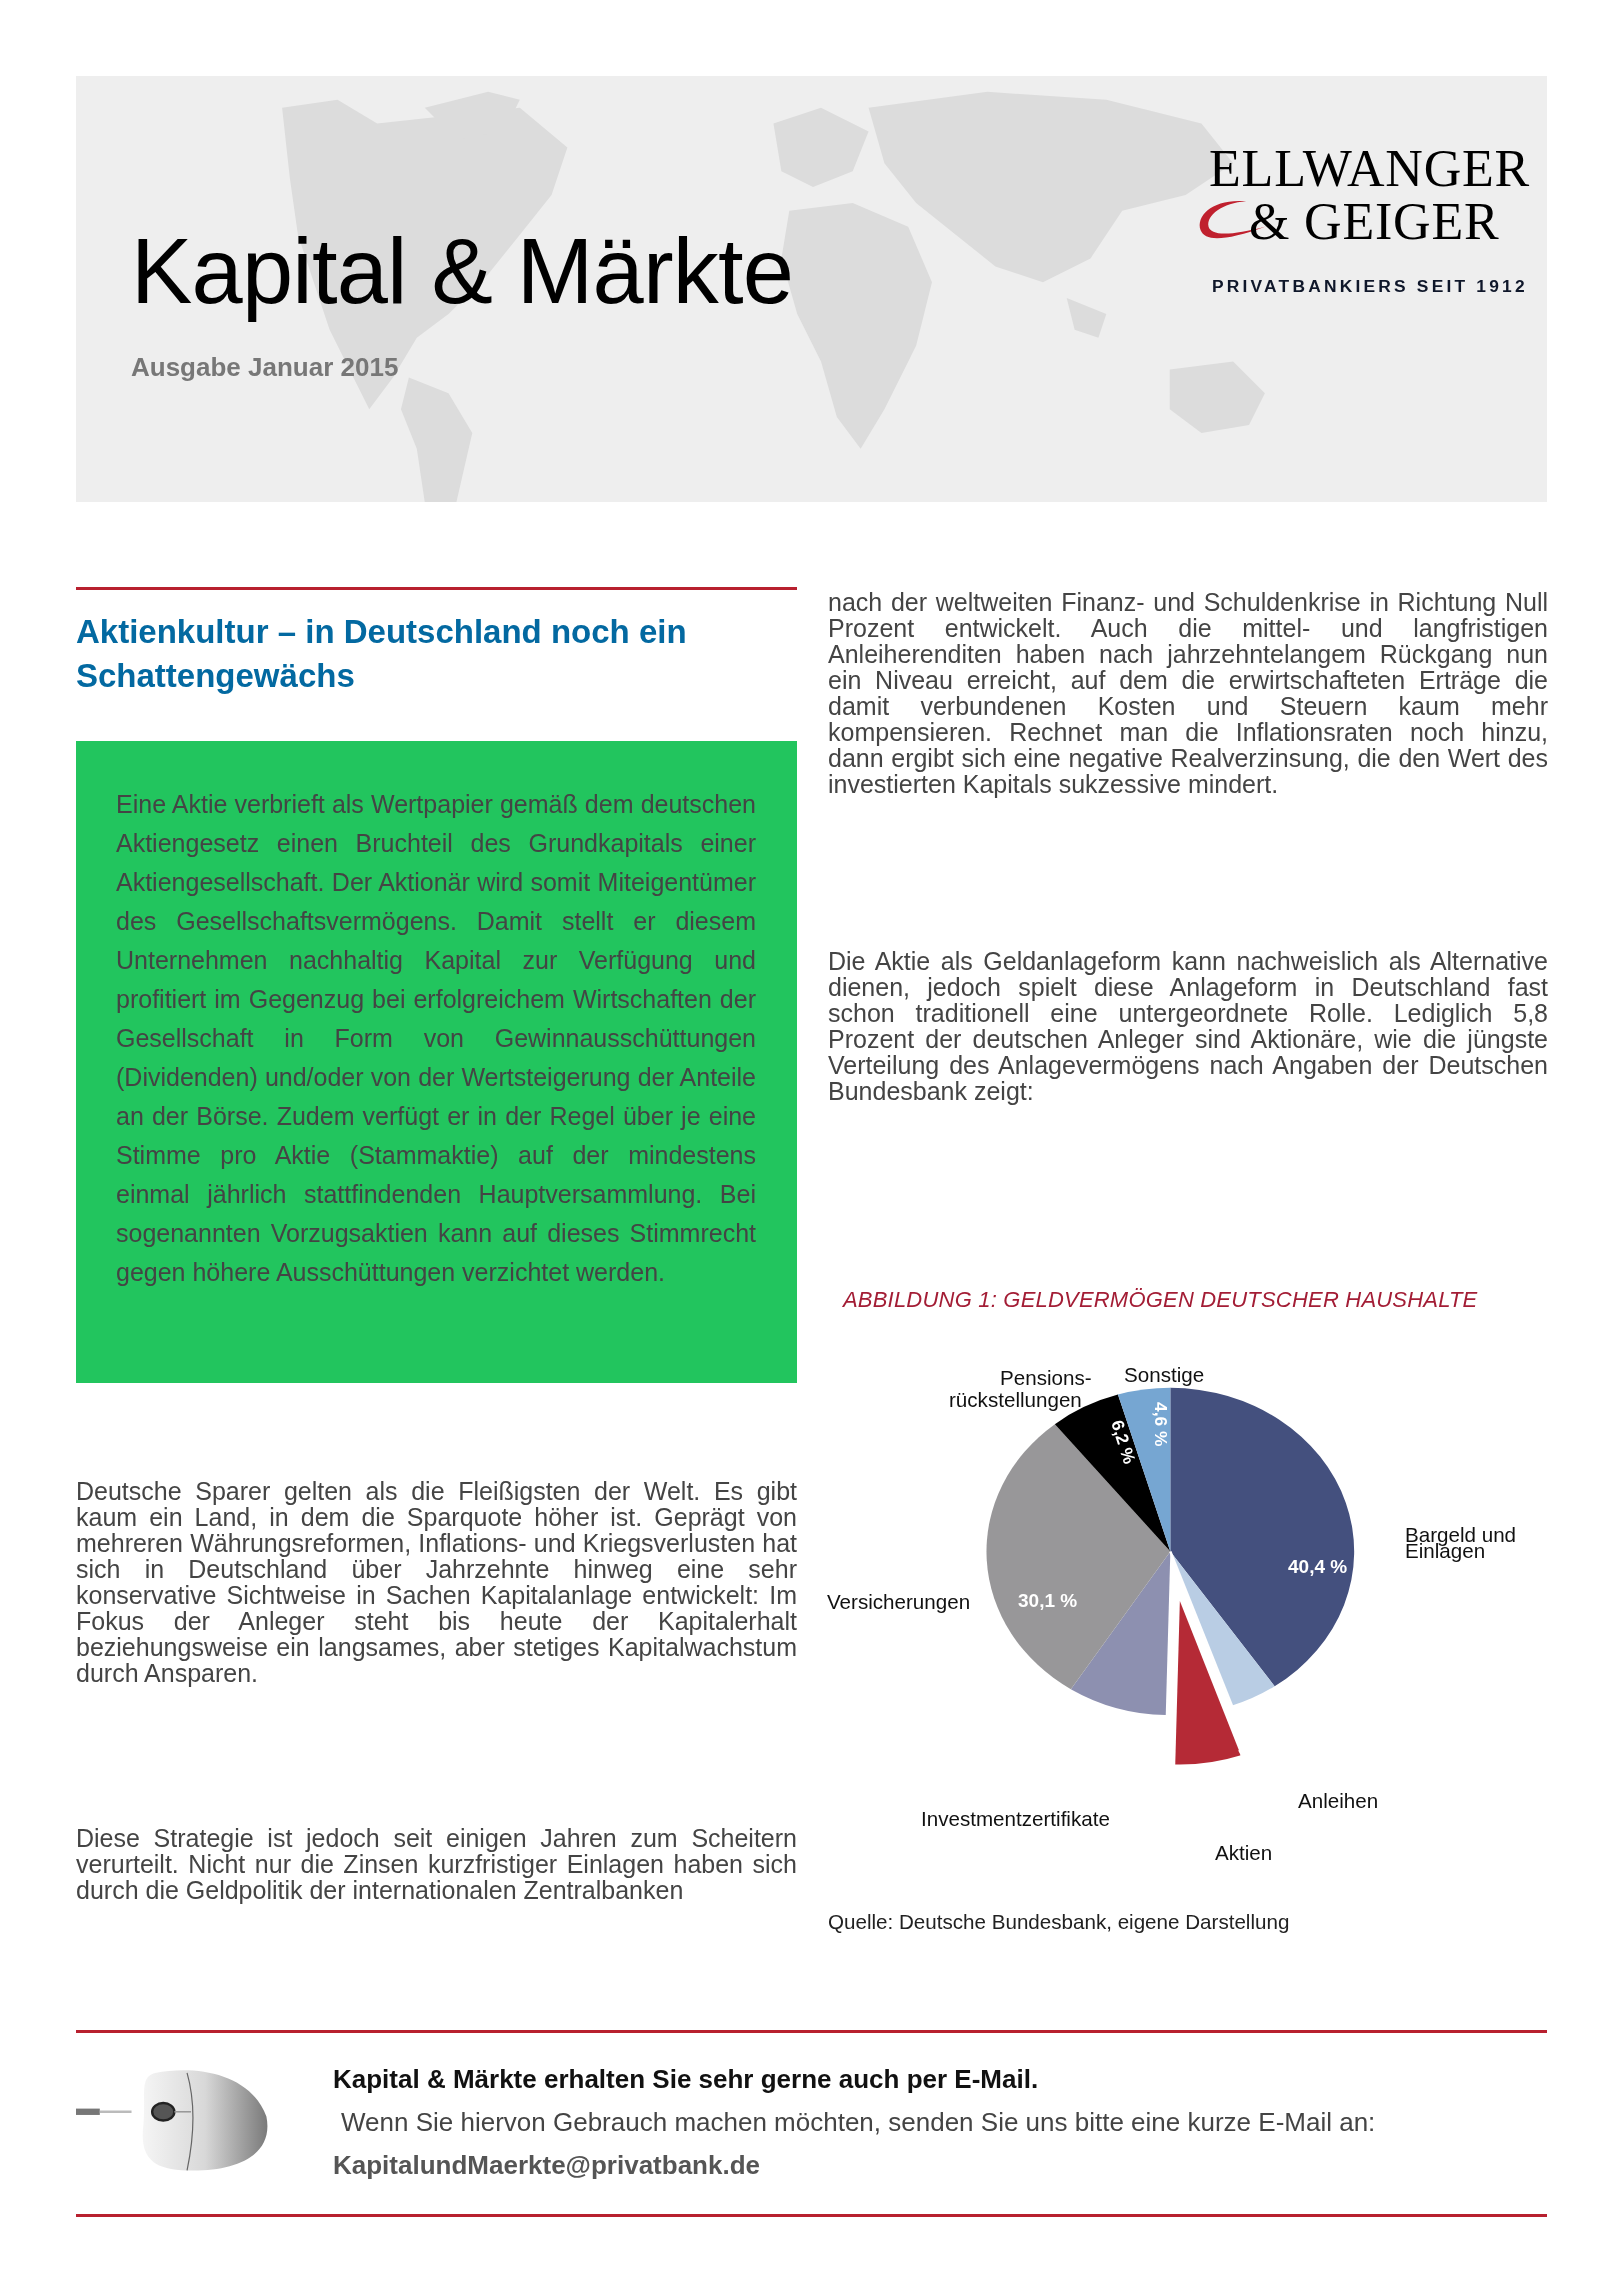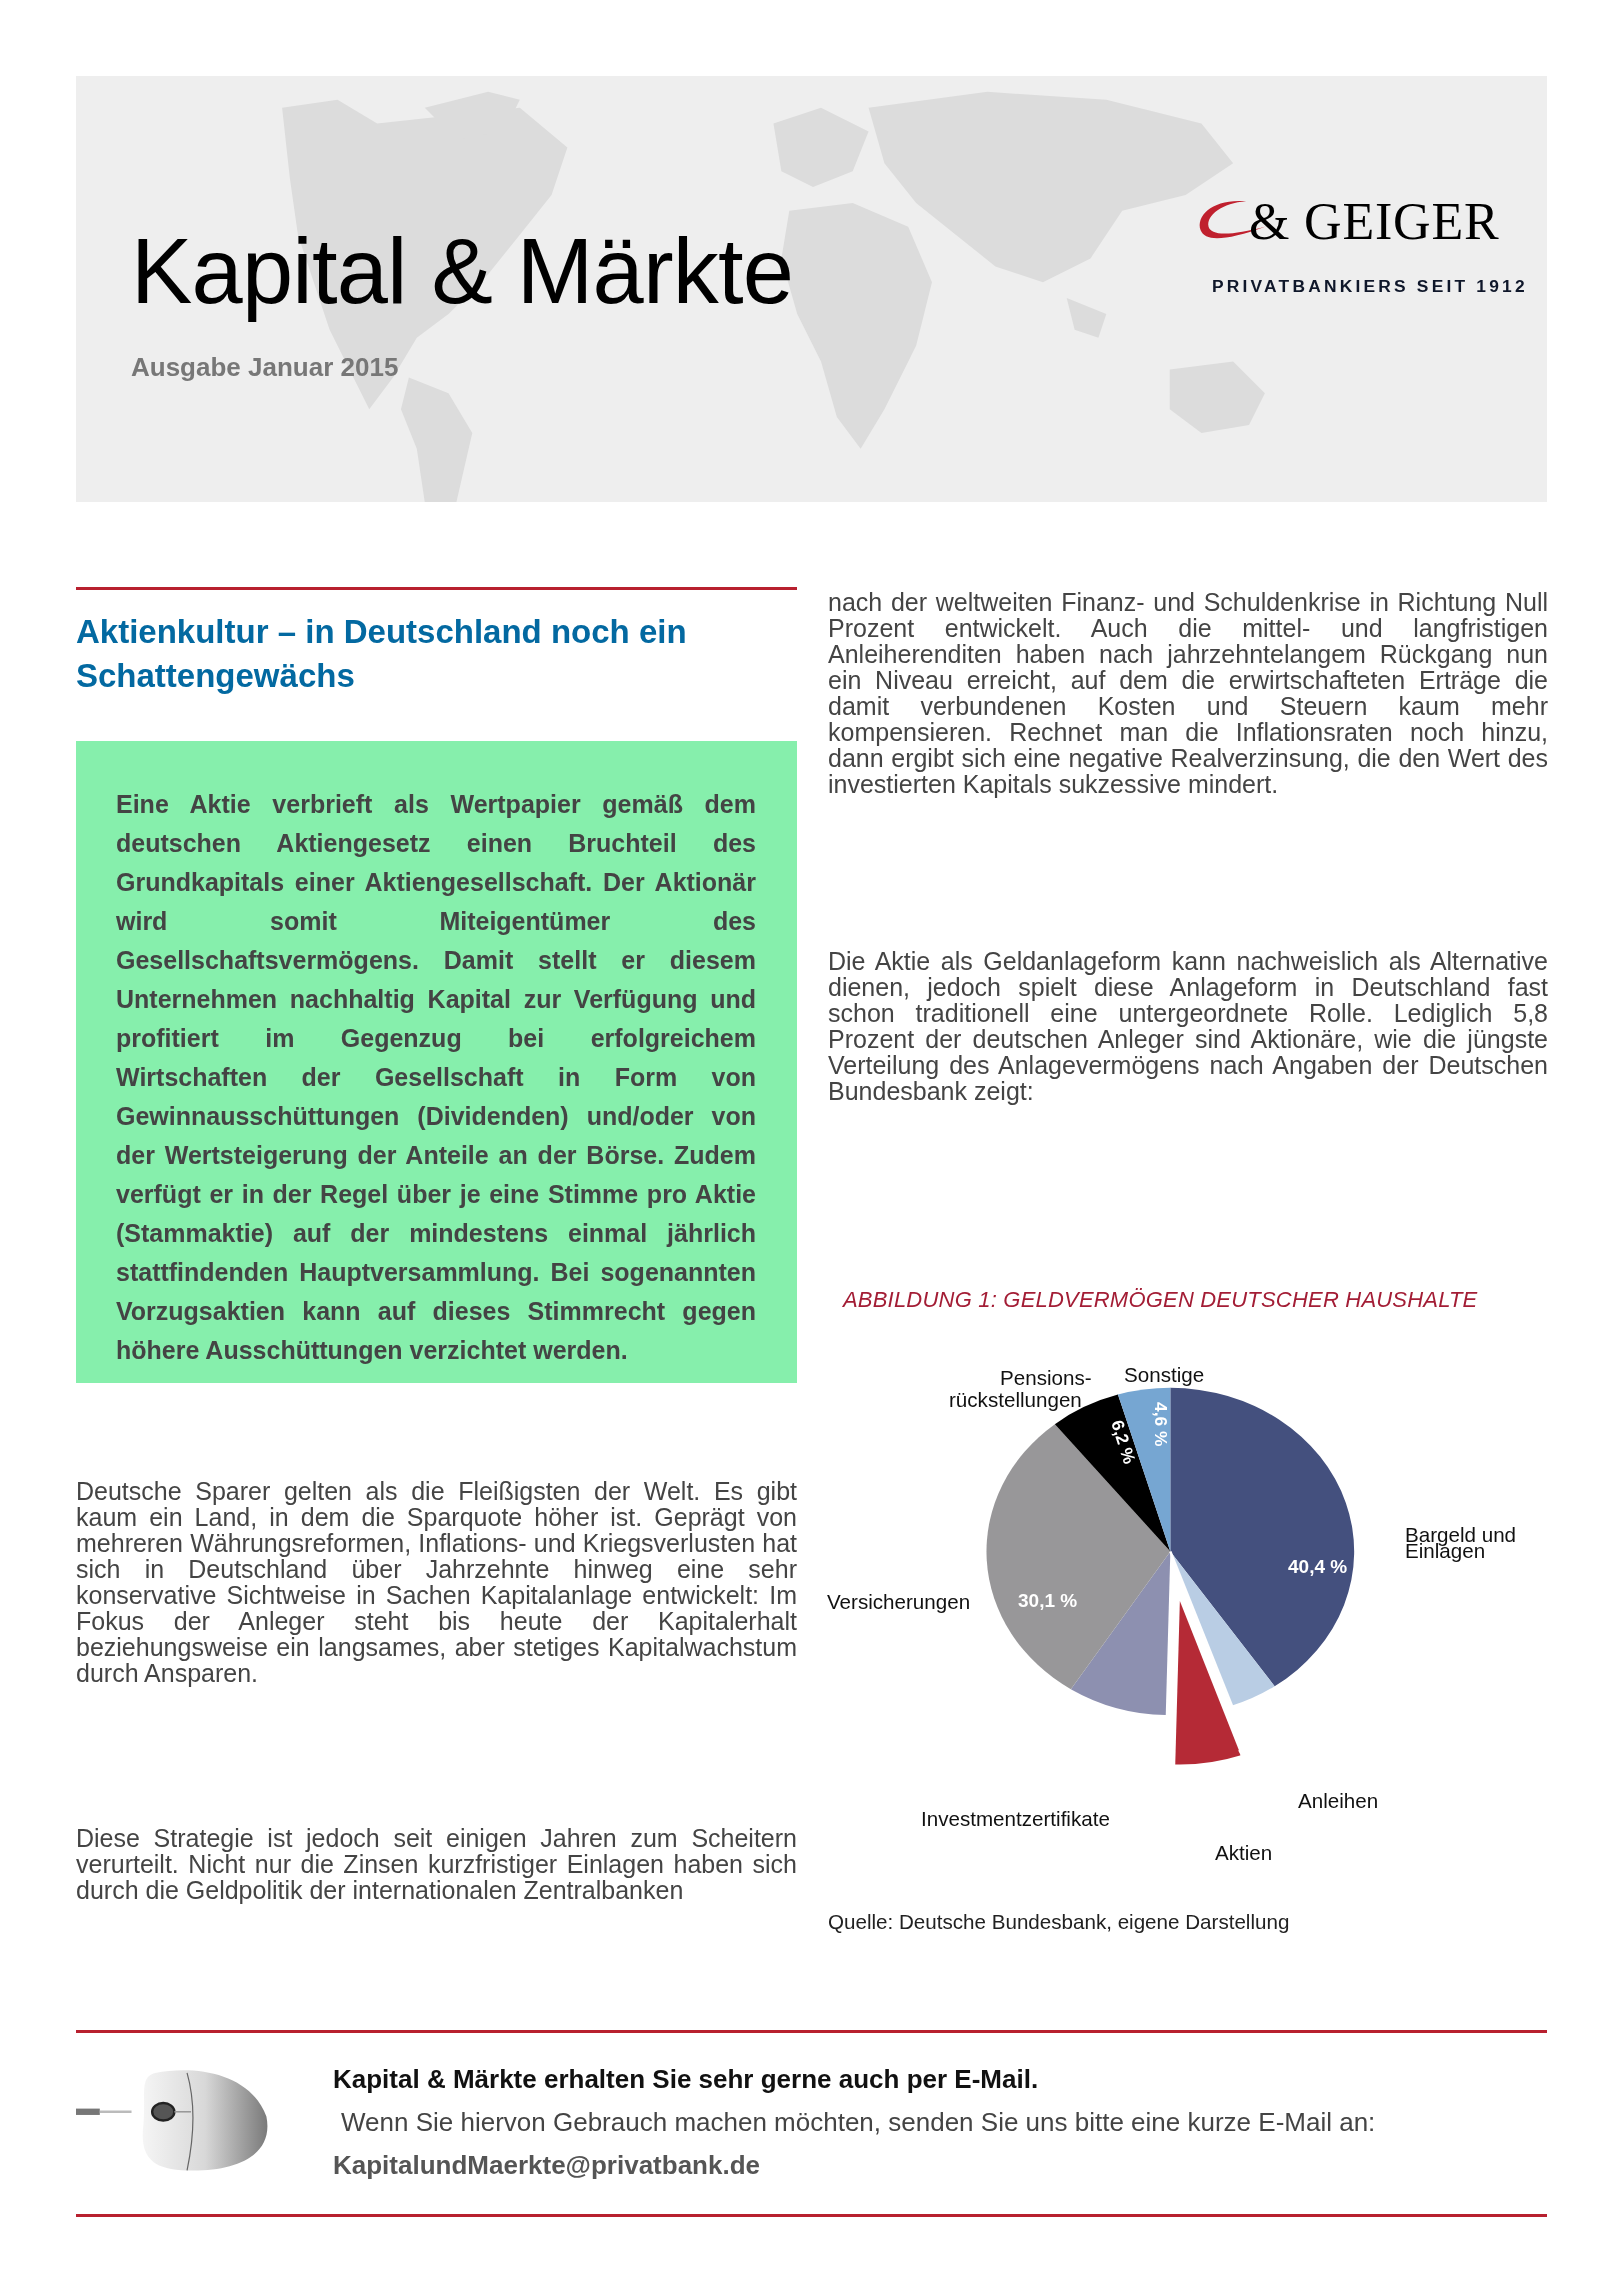--- a/index.html
+++ b/index.html
@@ -17,21 +17,21 @@
   .logo-swoosh { left: 1115px; top: 119px; width: 79px; height: 55px; }
   .logo-tag { left: 1136px; top: 200px; font-size: 17.4px; font-weight: bold; letter-spacing: 3.2px; color: #0f172a; white-space: nowrap; }
 
   
   .rule { height: 3.2px; background: #b8202f; }
 
   
   .headline { left: 76px; top: 610px; width: 721px; font-size: 33px; font-weight: bold; color: #0369a1; line-height: 44px; }
 
   
-  .infobox { left: 76px; top: 741px; width: 721px; height: 642px; background: #86efac; font-weight: bold; }
+  .infobox { left: 76px; top: 741px; width: 721px; height: 642px; background: #22c55e; }
   .infobox-text { left: 40px; top: 44px; width: 640px; font-size: 25px; line-height: 39px; color: #444; text-align: justify; }
 
   .body-text { font-size: 25px; line-height: 26px; color: #444; text-align: justify; }
 
   
   .fig-title { left: 843px; top: 1287px; font-size: 22px; color: #a31d35; font-style: italic; letter-spacing: 0.2px; white-space: nowrap; }
   .chart-svg { left: 816px; top: 1347px; width: 761px; height: 539px; }
   .source { left: 828px; top: 1910px; font-size: 20.6px; color: #222; white-space: nowrap; }
   .lbl { position: absolute; font-size: 20.6px; color: #111; line-height: 24px; white-space: nowrap; }
 
@@ -56,20 +56,21 @@
       <path d="M1250 280 L1300 300 L1290 330 L1260 320 Z"></path>
       <path d="M1380 370 L1460 360 L1500 400 L1480 440 L1420 450 L1380 420 Z"></path>
     </g>
   </svg>
   <div class="abs title">Kapital &amp; Märkte</div>
   <div class="abs issue">Ausgabe Januar 2015</div>
 
   <svg class="abs logo-swoosh" viewBox="0 0 100 70">
     <path d="M70 8 C30 4 5 25 12 45 C18 60 45 58 95 40 C50 52 25 52 22 40 C19 26 40 10 70 8 Z" fill="#c0202e"></path>
   </svg>
+  <div class="abs logo-line1">ELLWANGER</div>
   <div class="abs logo-line2">&amp; GEIGER</div>
   <div class="abs logo-tag">PRIVATBANKIERS SEIT 1912</div>
 </div>
 
 <div class="abs rule" style="left:76px; top:587px; width:721px;"></div>
 <div class="abs headline">Aktienkultur – in Deutschland noch ein Schattengewächs</div>
 
 <div class="abs infobox">
   <div class="abs infobox-text">Eine Aktie verbrieft als Wertpapier gemäß dem deutschen Aktiengesetz einen Bruchteil des Grundkapitals einer Aktiengesellschaft. Der Aktionär wird somit Miteigentümer des Gesellschaftsvermögens. Damit stellt er diesem Unternehmen nachhaltig Kapital zur Verfügung und profitiert im Gegenzug bei erfolgreichem Wirtschaften der Gesellschaft in Form von Gewinnausschüttungen (Dividenden) und/oder von der Wertsteigerung der Anteile an der Börse. Zudem verfügt er in der Regel über je eine Stimme pro Aktie (Stammaktie) auf der mindestens einmal jährlich stattfindenden Hauptversammlung. Bei sogenannten Vorzugsaktien kann auf dieses Stimmrecht gegen höhere Ausschüttungen verzichtet werden.</div>
 </div>

